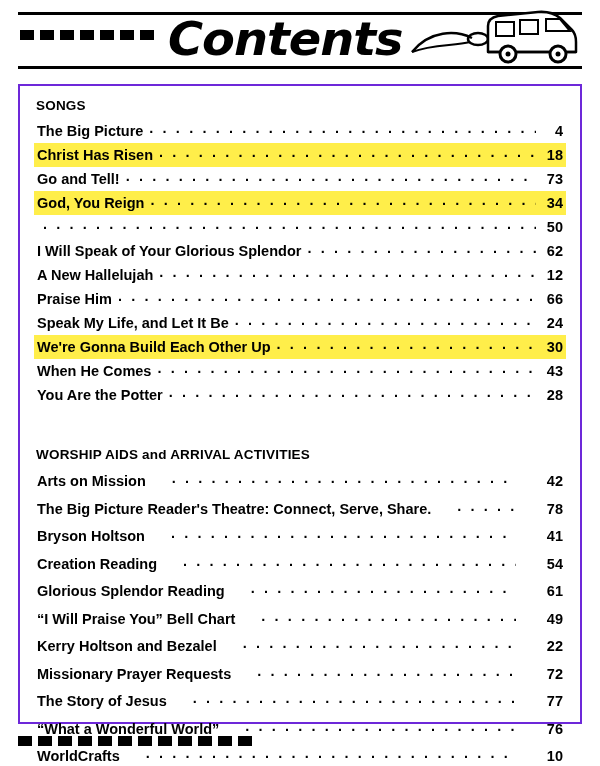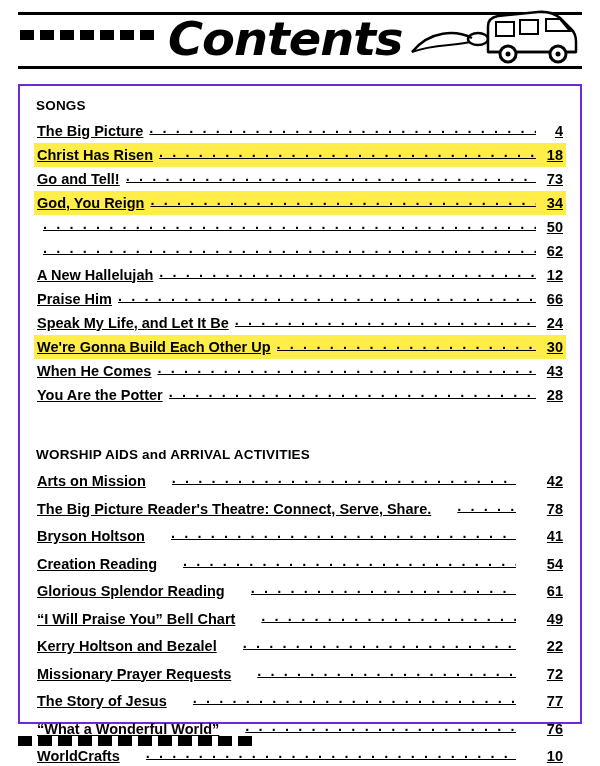--- a/index.html
+++ b/index.html
@@ -112,21 +112,20 @@
   }
 
   .toc-row {
     display: flex;
     align-items: baseline;
     font-weight: bold;
     font-size: 14.5px;
     line-height: 21px;
     padding: 1.5px 3px 1.5px 3px;
     white-space: nowrap;
-    text-decoration: underline;
   }
   .toc-row.highlight {
     background: #ffee4a;
   }
 
   .toc-title {
     flex: 0 0 auto;
   }
   .leader {
     flex: 1 1 auto;
@@ -239,20 +238,21 @@
         <span class="leader">. . . . . . . . . . . . . . . . . . . . . . . . . . . . . . . . . . . . . . . . . . . . . . . . . . . . . . . . . . . . . . . .</span>
         <span class="toc-page">34</span>
       </div>
 
       <div class="toc-row">
         <span class="leader">. . . . . . . . . . . . . . . . . . . . . . . . . . . . . . . . . . . . . . . . . . . . . . . . . . . . . . . . . . . . . . . .</span>
         <span class="toc-page">50</span>
       </div>
 
       <div class="toc-row">
+        <span class="toc-title">I Will Speak of Your Glorious Splendor</span>
         <span class="leader">. . . . . . . . . . . . . . . . . . . . . . . . . . . . . . . . . . . . . . . . . . . . . . . . . . . . . . . . . . . . . . . .</span>
         <span class="toc-page">62</span>
       </div>
 
       <div class="toc-row">
         <span class="toc-title">A New Hallelujah</span>
         <span class="leader">. . . . . . . . . . . . . . . . . . . . . . . . . . . . . . . . . . . . . . . . . . . . . . . . . . . . . . . . . . . . . . . .</span>
         <span class="toc-page">12</span>
       </div>
 

